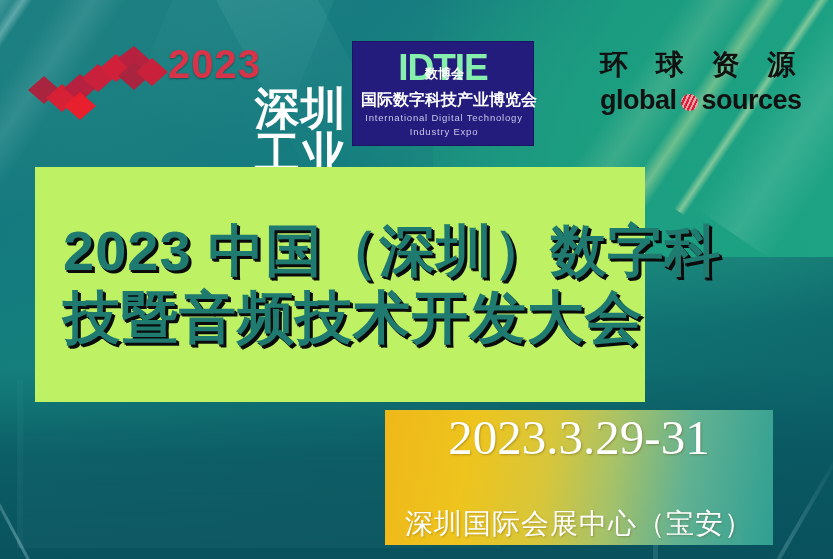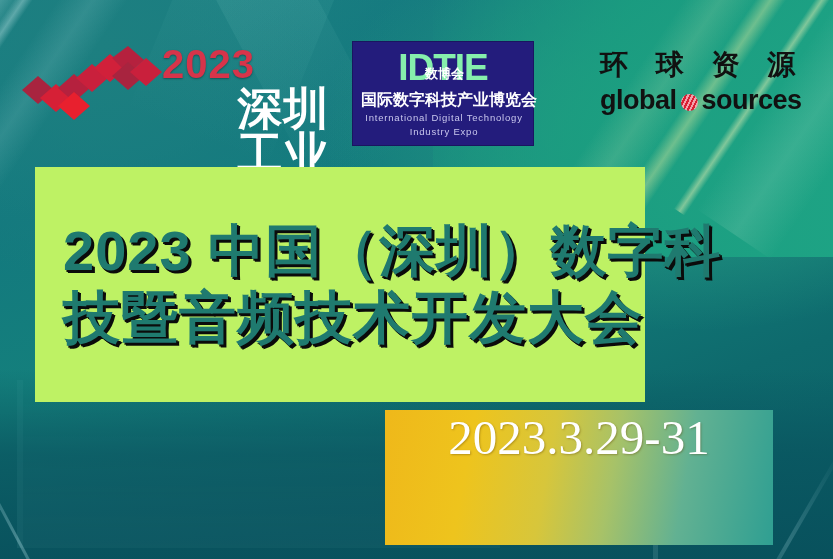--- a/index.html
+++ b/index.html
@@ -73,21 +73,21 @@
     position:absolute; right:40px; bottom:0; width:140px; height:26px;
     opacity:.22;
     background:linear-gradient(90deg,
       rgba(190,235,235,.6) 0 5px, rgba(0,0,0,0) 5px 16px);
   }
 
   
   .logos { position:absolute; left:0; top:0; width:833px; height:160px; }
 
   .ites-logo {
-    position:absolute; left:22px; top:42px; width:330px; height:98px;
+    position:absolute; left:28px; top:42px; width:330px; height:98px;text-align:center;
   }
   .ites-mark {
     position:absolute; left:0; top:4px; width:142px; height:78px;
   }
   .ites-mark svg { width:100%; height:100%; display:block; }
   .ites-year {
     position:absolute; left:140px; top:0px;
     font-size:40px; font-weight:700; letter-spacing:1px;
     color:#d7344a;
     font-family:"Liberation Sans", sans-serif;
@@ -266,15 +266,16 @@
     </div>
   </div>
 
   <div class="title-panel">
     <div class="title-line l1">2023 中国（深圳）数字科</div>
     <div class="title-line l2">技暨音频技术开发大会</div>
   </div>
 
   <div class="date-band">
     <div class="date-main">2023.3.29-31</div>
+    <div class="date-sub">深圳国际会展中心（宝安）</div>
   </div>
 
 </div>
 
 </body></html>

